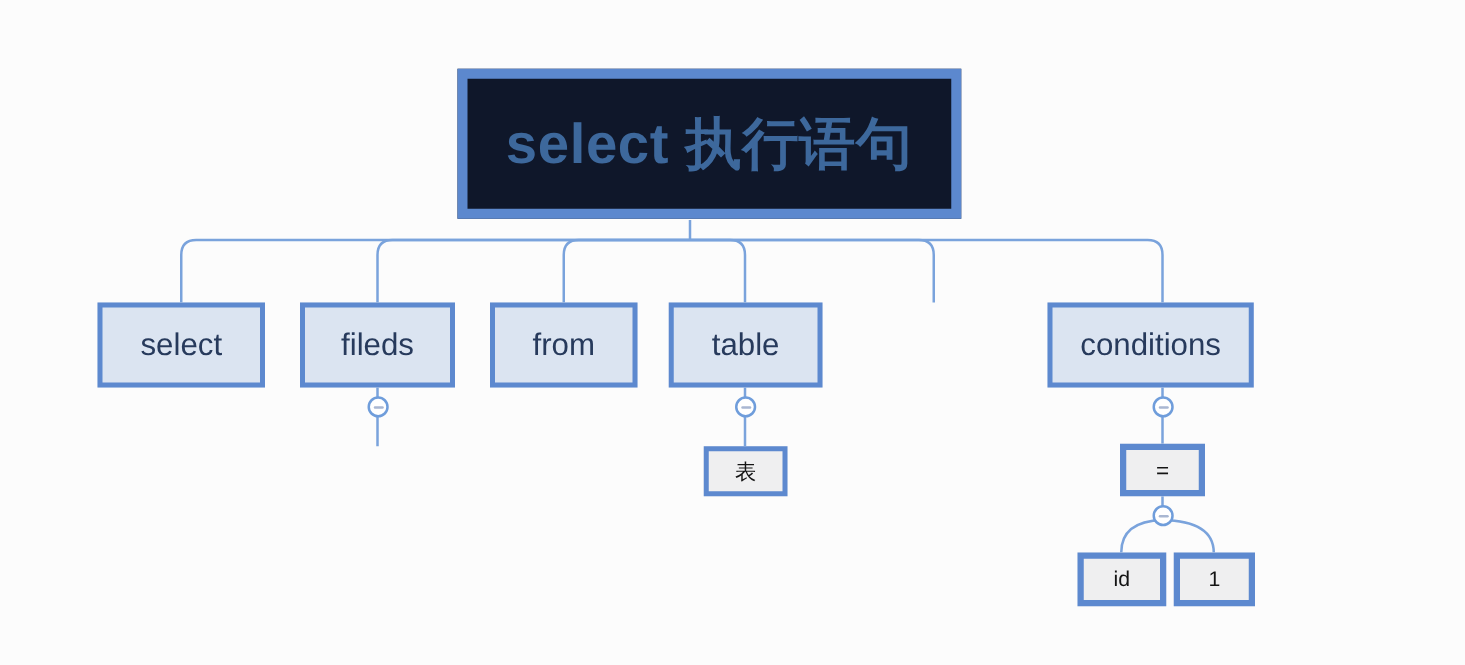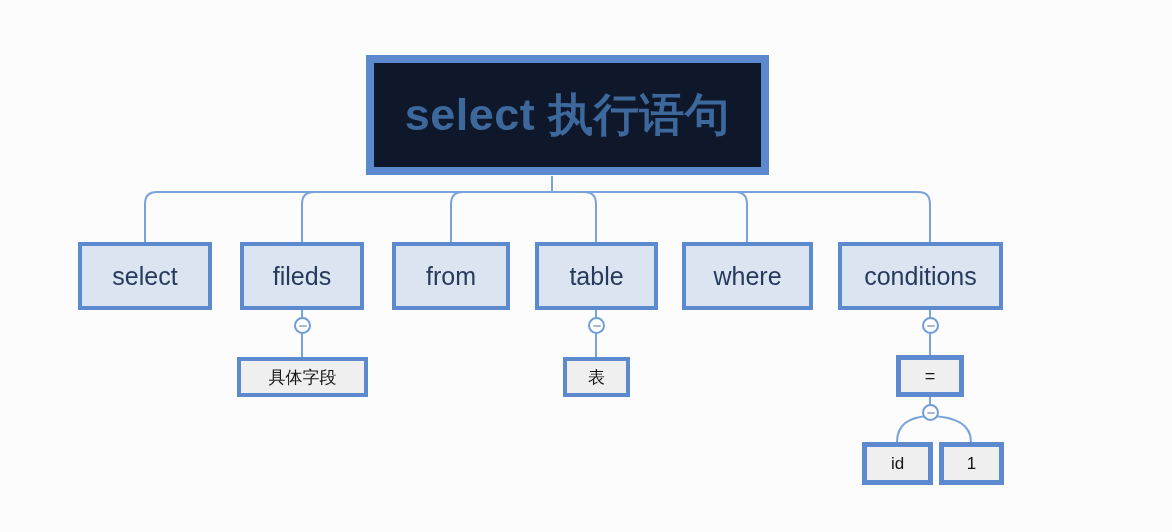--- a/index.html
+++ b/index.html
@@ -121,30 +121,24 @@
   </div>
   <div class="node node-branch n-from">
     <span>from</span>
   </div>
   <div class="node node-branch n-fileds">
     <span>fileds</span>
   </div>
   <div class="node node-branch n-table">
     <span>table</span>
   </div>
-  <div class="node node-branch n-where">
-    <span>where</span>
-  </div>
   <div class="node node-branch n-conditions">
     <span>conditions</span>
   </div>
 
-  <div class="node node-leaf n-field-cn">
-    <span>具体字段</span>
-  </div>
   <div class="node node-leaf n-table-cn">
     <span>表</span>
   </div>
   <div class="node node-leaf thick n-equals">
     <span>=</span>
   </div>
 
   <div class="node node-leaf thick n-id">
     <span>id</span>
   </div>

